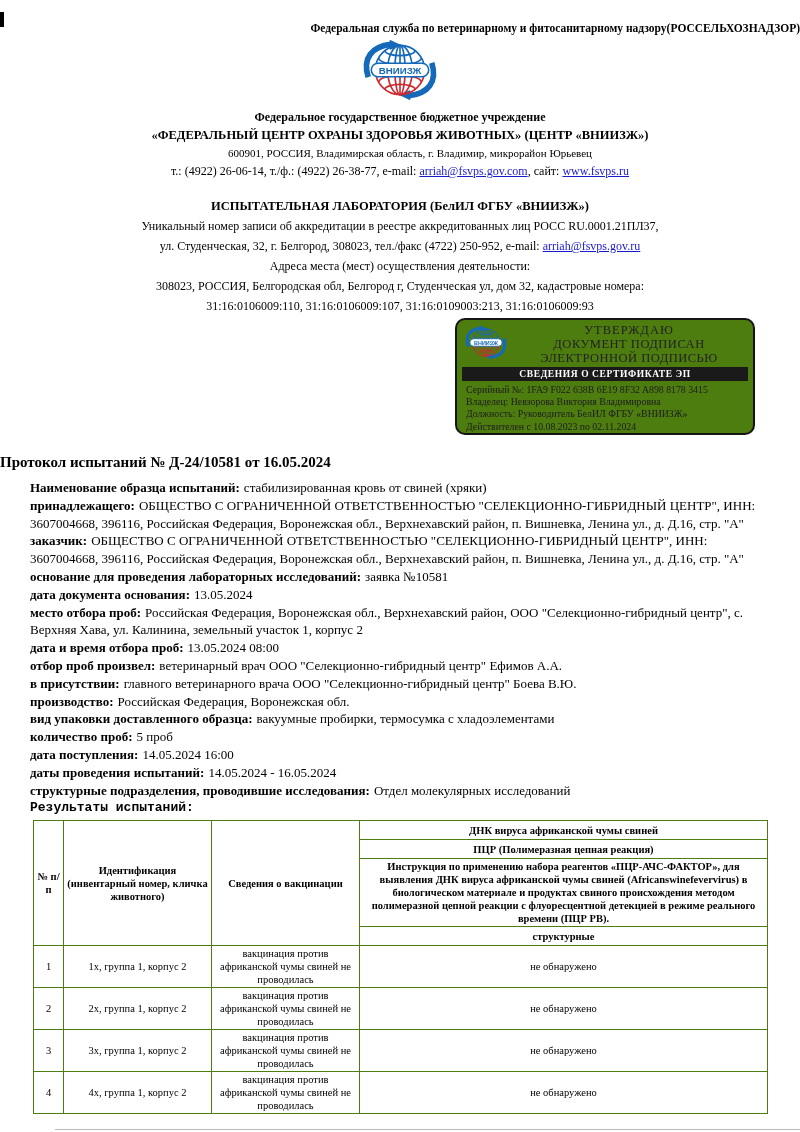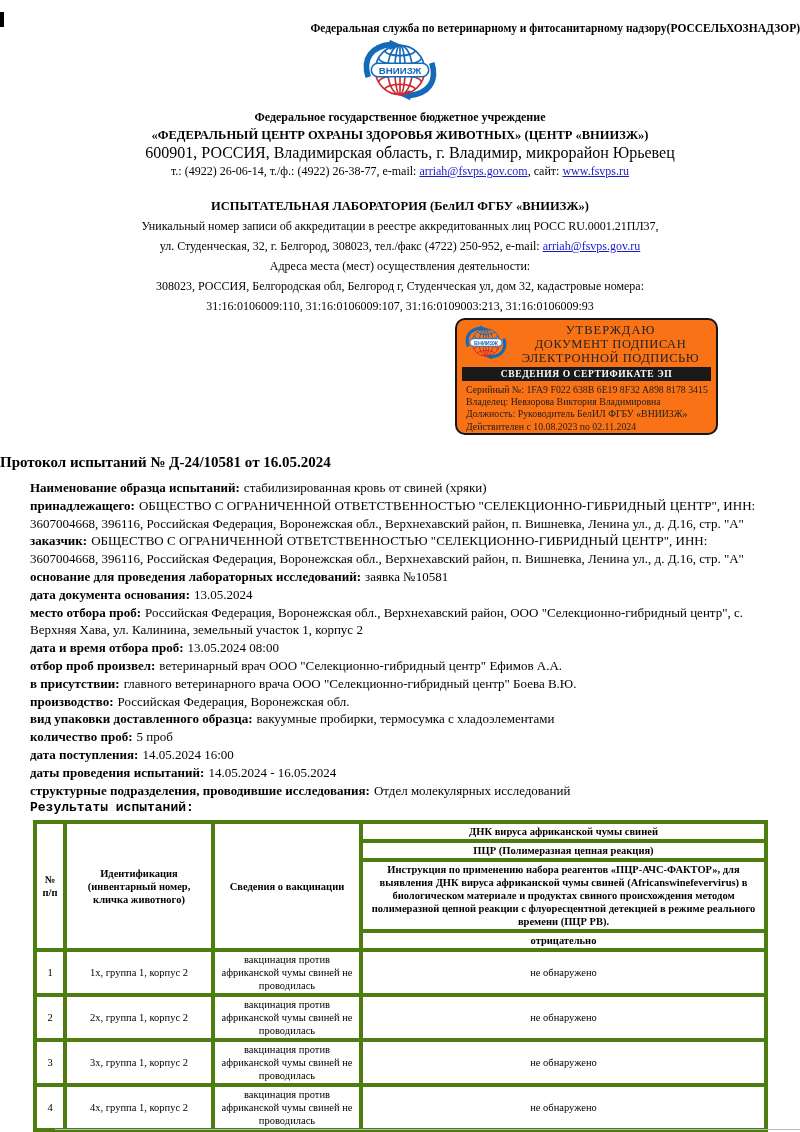--- a/index.html
+++ b/index.html
@@ -11,33 +11,33 @@
     height: 1132px;
     margin: 0 auto;
     background: #fff;
     overflow: hidden;
   }
   .center { text-align: center; }
   .svc-line { padding-top: 22px; font-size: 11.5px; font-weight: bold; text-align: right; }
   .logo-wrap { width: 82px; margin: 5px auto 3px auto; }
   .org-type { font-size: 12px; font-weight: bold; margin-top: 2px; line-height: 18px; }
   .org-name { font-size: 12.5px; font-weight: bold; line-height: 18px; }
-  .org-addr { font-size: 16px; line-height: 18px; padding-left: 20px; }
+  .org-addr { font-size: 11px; line-height: 18px; padding-left: 20px; }
   .org-contact { font-size: 12px; line-height: 18px; }
   a.doc-link { color: #1a1acd; text-decoration: underline; }
   .lab-block { margin-top: 16px; font-size: 12px; line-height: 20px; }
   .lab-title { font-size: 12.5px; font-weight: bold; }
   .stamp-zone { position: relative; height: 122px; }
   .stamp {
     position: absolute;
     left: 455px; top: 2px;
-    width: 263px; height: 117px;
+    width: 300px; height: 117px;
     border: 2.5px solid #151515;
     border-radius: 10px;
-    background: #f97316;
+    background: #4d7c0f;
     overflow: hidden;
   }
   .stamp-top { display: flex; align-items: center; padding: 3px 6px 1px 6px; }
   .stamp-logo { flex: 0 0 48px; }
   .stamp-titles { flex: 1; text-align: center; color: #222; }
   .stamp-approve { font-size: 12.5px; line-height: 14px; letter-spacing: 1px; }
   .stamp-signed { font-size: 12.5px; line-height: 14px; letter-spacing: 0.5px; }
   .stamp-bar {
     margin: 1px 5px;
     background: #1a1a1a;
@@ -53,21 +53,21 @@
   .details { margin: 8px 30px 0 30px; font-size: 13px; line-height: 17.8px; }
   .d-lbl { font-weight: bold; margin-right: 4px; }
   .results-heading { font-weight: bold; font-family: Liberation Mono, monospace; }
   table.results {
     border-collapse: collapse;
     margin: 3px 30px 0 33px;
     width: 735px;
     table-layout: fixed;
   }
   table.results th, table.results td {
-    border: 4px solid #4d7c0f;
+    border: 1px solid #4d7c0f;
     font-size: 10.5px;
     text-align: center;
     vertical-align: middle;
     padding: 1px 3px;
     overflow: hidden;
   }
   table.results th { font-weight: bold; line-height: 13px; }
   table.results td { font-weight: normal; line-height: 13px; }
   col.c-num { width: 30px; }
   col.c-id { width: 148px; }
@@ -222,21 +222,21 @@
       <th rowspan="4">Сведения о вакцинации</th>
       <th>ДНК вируса африканской чумы свиней</th>
     </tr>
     <tr class="hr-small">
       <th>ПЦР (Полимеразная цепная реакция)</th>
     </tr>
     <tr class="hr-instr">
       <th>Инструкция по применению набора реагентов «ПЦР-АЧС-ФАКТОР», для выявления ДНК вируса африканской чумы свиней (Africanswinefevervirus) в биологическом материале и продуктах свиного происхождения методом полимеразной цепной реакции с флуоресцентной детекцией в режиме реального времени (ПЦР РВ).</th>
     </tr>
     <tr class="hr-small">
-      <th>отрицательно</th>
+      <th>структурные</th>
     </tr>
     <tr class="body-row">
       <td>1</td>
       <td>1х, группа 1, корпус 2</td>
       <td>вакцинация против африканской чумы свиней не проводилась</td>
       <td>не обнаружено</td>
     </tr>
     <tr class="body-row">
       <td>2</td>
       <td>2х, группа 1, корпус 2</td>

